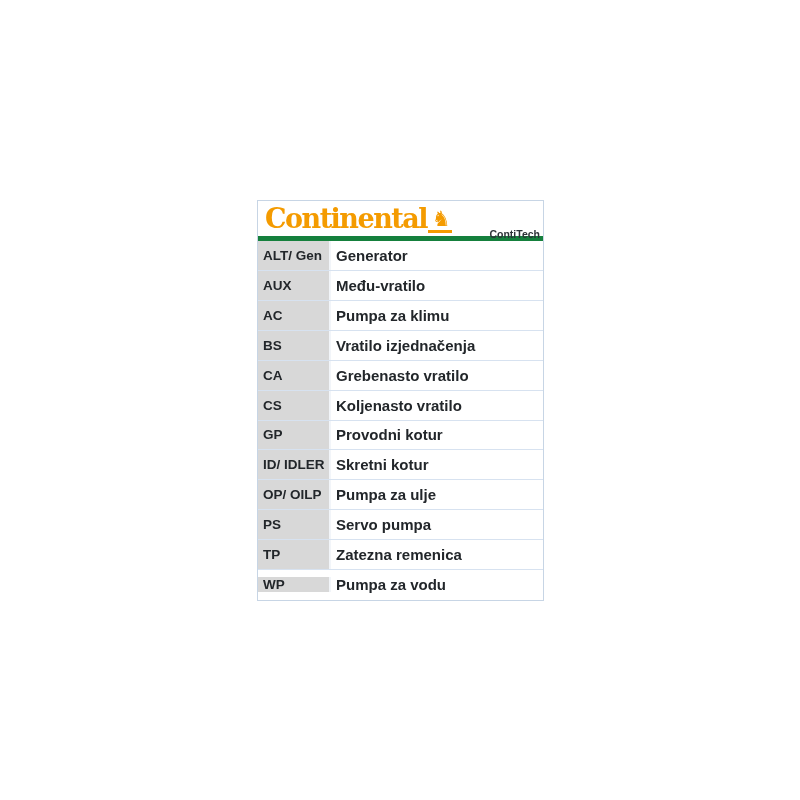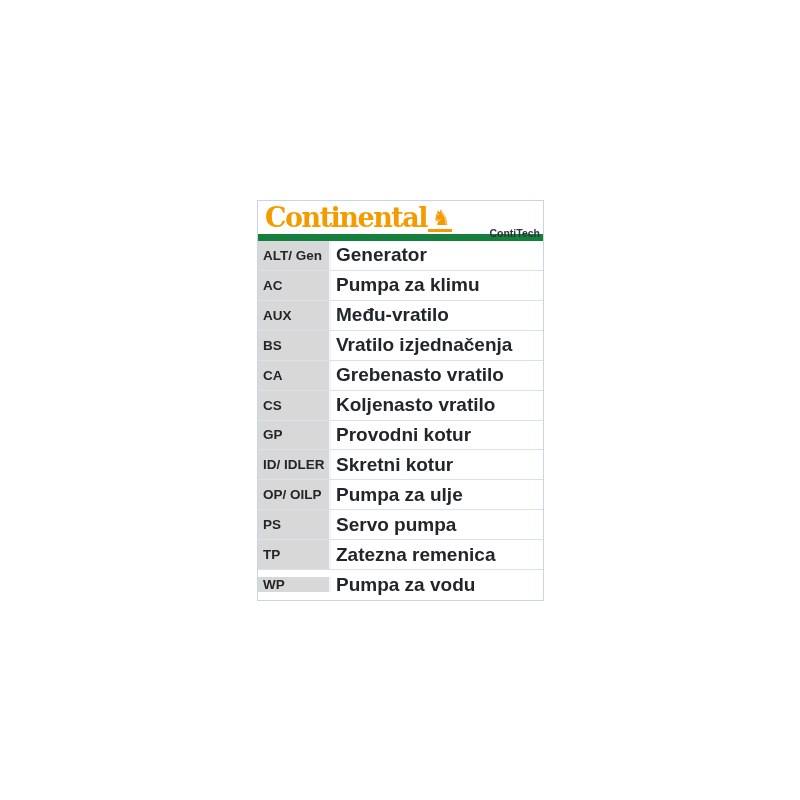--- a/index.html
+++ b/index.html
@@ -22,21 +22,21 @@
     left: 257px;
     top: 200px;
     width: 285px;
     height: 399px;
     border: 1px solid #c7d5e5;
     background: #ffffff;
   }
   .header {
     height: 40px;
     background: #ffffff;
-    border-bottom: 7px solid #15803d;
+    border-bottom: 5px solid #15803d;
     display: flex;
     align-items: center;
     justify-content: space-between;
     padding: 0 3px 0 7px;
     box-sizing: border-box;
   }
   .logo {
     display: flex;
     align-items: flex-end;
     line-height: 1;
@@ -95,21 +95,21 @@
     font-size: 13.5px;
     color: #22262a;
     white-space: nowrap;
   }
   .desc {
     flex: 1;
     display: flex;
     align-items: center;
     padding-left: 5px;
     font-weight: bold;
-    font-size: 19px;
+    font-size: 15px;
     color: #22262a;
     white-space: nowrap;
   }
 </style>
 </head>
 <body>
 
 <div class="canvas">
   <div class="panel">
 
@@ -121,27 +121,27 @@
       <span class="contitech">ContiTech</span>
     </div>
 
     <div class="rows">
   <div class="row">
     <div class="abbr">ALT/ Gen</div>
     <div class="desc">Generator</div>
   </div>
 
   <div class="row">
-    <div class="abbr">AC</div>
-    <div class="desc">Pumpa za klimu</div>
+    <div class="abbr">AUX</div>
+    <div class="desc">Među-vratilo</div>
   </div>
 
   <div class="row">
-    <div class="abbr">AUX</div>
-    <div class="desc">Među-vratilo</div>
+    <div class="abbr">AC</div>
+    <div class="desc">Pumpa za klimu</div>
   </div>
 
   <div class="row">
     <div class="abbr">BS</div>
     <div class="desc">Vratilo izjednačenja</div>
   </div>
 
   <div class="row">
     <div class="abbr">CA</div>
     <div class="desc">Grebenasto vratilo</div>

